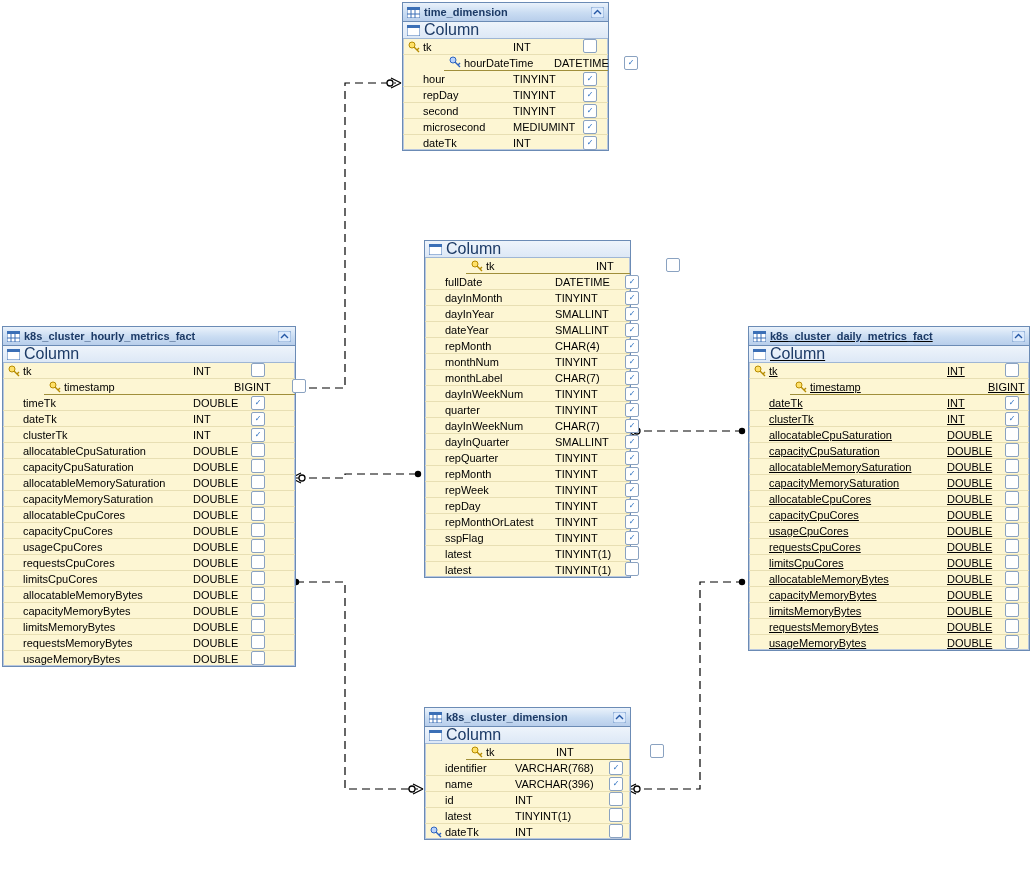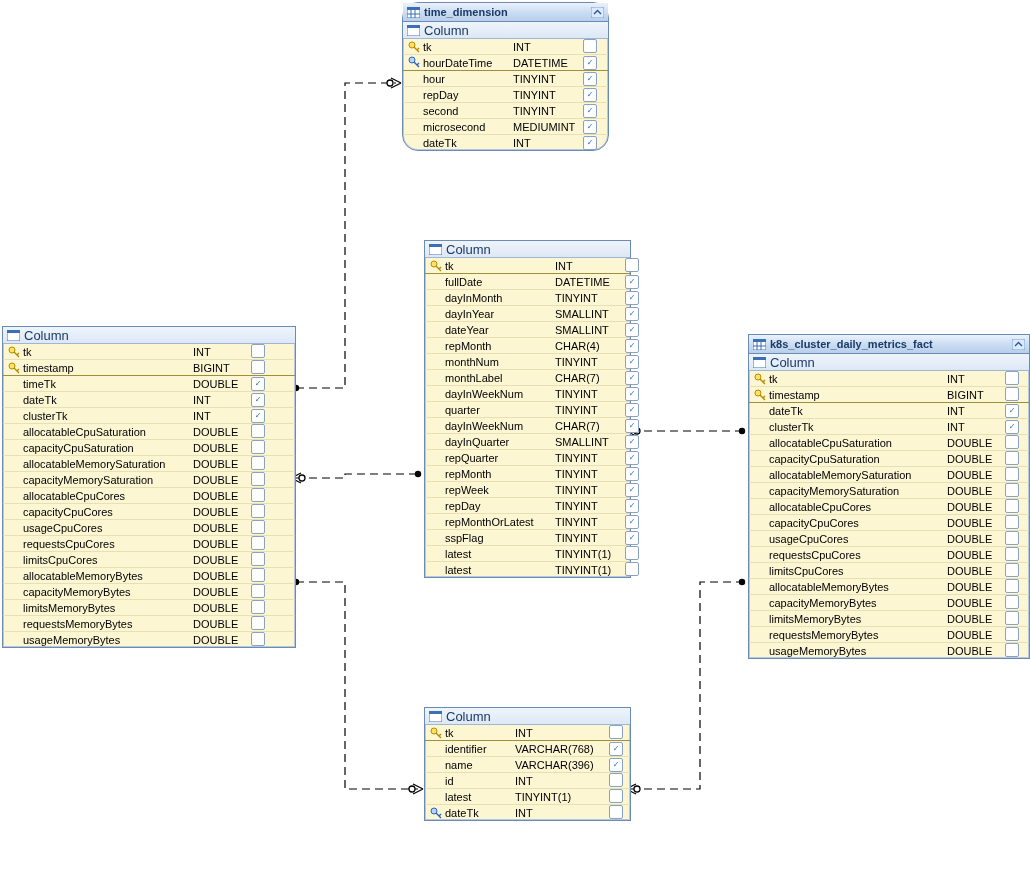--- a/index.html
+++ b/index.html
@@ -36,21 +36,21 @@
   }
   .title .ticon { margin-right: 4px; display: inline-flex; }
   .title .chev { margin-left: auto; display: inline-flex; }
   .colhdr {
     display: flex;
     align-items: center;
     height: 16px;
     padding: 0 4px;
     background: linear-gradient(#eef4fb, #dde8f6);
     border-bottom: 1px solid #9fb6d4;
-    font-size: 13px;
+    font-size: 16px;
     color: #1c3a66;
     user-select: none;
   }
   .colhdr .cicon { margin-right: 4px; display: inline-flex; }
 
   .row {
     display: grid;
     grid-template-columns: 18px 1fr 78px 18px;
     align-items: center;
     height: 15px;
@@ -59,21 +59,21 @@
     font-size: 11px;
   }
   .row:last-child { border-bottom: none; }
   .row .keycell { display: flex; align-items: center; justify-content: center; }
   .row .typecell { text-align: left; white-space: nowrap; overflow: hidden; }
   .row .chk {
     width: 12px; height: 12px; border: 1px solid #8aa2c1; background: #fff; border-radius: 2px;
     display: inline-flex; align-items: center; justify-content: center;
     font-size: 8px; color: #2b6fbf;
   }
-  .row.hdrsep { border-bottom: 1px solid #a08f3a; }
+  .row.hdrsep { border-bottom: 1px solid #a08f3a; margin-left: 41px; }
 
   
   #t-time .row { grid-template-columns: 18px 90px 70px 18px; }
   #t-date .row { grid-template-columns: 18px 110px 70px 18px; }
   #t-hourly .row { grid-template-columns: 18px 170px 58px 18px; }
   #t-daily .row { grid-template-columns: 18px 178px 58px 18px; }
   #t-cluster .row { grid-template-columns: 18px 70px 94px 18px; }
 </style>
 </head>
 <body>
@@ -105,21 +105,21 @@
         <use href="#openr" x="418" y="789"></use>
         <path d="M 631 431 L 700 431 L 700 431 L 742 431" fill="none" stroke="#000" stroke-width="1.2" stroke-dasharray="8 5"></path>
         <use href="#openl" x="631" y="431"></use>
         <use href="#dot" x="742" y="431"></use>
         <path d="M 631 789 L 700 789 L 700 582 L 742 582" fill="none" stroke="#000" stroke-width="1.2" stroke-dasharray="8 5"></path>
         <use href="#openl" x="631" y="789"></use>
         <use href="#dot" x="742" y="582"></use>
       </g>
   </svg>
 
-  <div class="table" id="t-time" style="left: 402px; top: 2px; width: 205px; border-radius: 16px;">
+  <div class="table" id="t-time" style="left: 402px; top: 2px; width: 205px;">
       <div class="title">
         <span class="ticon">
           <svg width="13" height="11" viewBox="0 0 13 11">
             <rect x="0" y="0" width="13" height="11" fill="#fff" stroke="#3b6fb6"></rect>
             <rect x="0" y="0" width="13" height="3" fill="#3b6fb6"></rect>
             <line x1="4" y1="3" x2="4" y2="11" stroke="#3b6fb6"></line>
             <line x1="8" y1="3" x2="8" y2="11" stroke="#3b6fb6"></line>
             <line x1="0" y1="7" x2="13" y2="7" stroke="#3b6fb6"></line>
           </svg>
         </span>
@@ -323,165 +323,183 @@
         <span><span class="chk"></span></span>
       </div>
       <div class="row">
         <span class="keycell"></span>
         <span>latest</span>
         <span class="typecell">TINYINT(1)</span>
         <span><span class="chk"></span></span>
       </div>
     </div>
   <div class="table" id="t-hourly" style="left: 2px; top: 326px; width: 292px;">
-      <div class="colhdr">
-        <span class="cicon">
-          <svg width="13" height="11" viewBox="0 0 13 11">
-            <rect x="0" y="0" width="13" height="11" fill="#fff" stroke="#3b6fb6"></rect>
-            <rect x="0" y="0" width="13" height="3" fill="#3b6fb6"></rect>
-          </svg>
-        </span>
-        <span>Column</span>
-      </div>
-      <div class="row">
-        <span class="keycell">
-          <svg width="13" height="13" viewBox="0 0 13 13">
-            <circle cx="4" cy="4" r="3" fill="#ffe16a" stroke="#b68b00"></circle>
-            <path d="M6 6 L11 11 M9 9 L11 7" stroke="#b68b00" stroke-width="1.4" fill="none"></path>
-          </svg>
-        </span>
-        <span>tk</span>
-        <span class="typecell">INT</span>
-        <span><span class="chk"></span></span>
-      </div>
-      <div class="row hdrsep">
-        <span class="keycell">
-          <svg width="13" height="13" viewBox="0 0 13 13">
-            <circle cx="4" cy="4" r="3" fill="#ffe16a" stroke="#b68b00"></circle>
-            <path d="M6 6 L11 11 M9 9 L11 7" stroke="#b68b00" stroke-width="1.4" fill="none"></path>
-          </svg>
-        </span>
-        <span>timestamp</span>
-        <span class="typecell">BIGINT</span>
-        <span><span class="chk"></span></span>
-      </div>
-      <div class="row">
-        <span class="keycell"></span>
-        <span>timeTk</span>
-        <span class="typecell">DOUBLE</span>
-        <span><span class="chk">✓</span></span>
-      </div>
-      <div class="row">
-        <span class="keycell"></span>
-        <span>dateTk</span>
-        <span class="typecell">INT</span>
-        <span><span class="chk">✓</span></span>
-      </div>
-      <div class="row">
-        <span class="keycell"></span>
-        <span>clusterTk</span>
-        <span class="typecell">INT</span>
-        <span><span class="chk">✓</span></span>
-      </div>
-      <div class="row">
-        <span class="keycell"></span>
-        <span>allocatableCpuSaturation</span>
-        <span class="typecell">DOUBLE</span>
-        <span><span class="chk"></span></span>
-      </div>
-      <div class="row">
-        <span class="keycell"></span>
-        <span>capacityCpuSaturation</span>
-        <span class="typecell">DOUBLE</span>
-        <span><span class="chk"></span></span>
-      </div>
-      <div class="row">
-        <span class="keycell"></span>
-        <span>allocatableMemorySaturation</span>
-        <span class="typecell">DOUBLE</span>
-        <span><span class="chk"></span></span>
-      </div>
-      <div class="row">
-        <span class="keycell"></span>
-        <span>capacityMemorySaturation</span>
-        <span class="typecell">DOUBLE</span>
-        <span><span class="chk"></span></span>
-      </div>
-      <div class="row">
-        <span class="keycell"></span>
-        <span>allocatableCpuCores</span>
-        <span class="typecell">DOUBLE</span>
-        <span><span class="chk"></span></span>
-      </div>
-      <div class="row">
-        <span class="keycell"></span>
-        <span>capacityCpuCores</span>
-        <span class="typecell">DOUBLE</span>
-        <span><span class="chk"></span></span>
-      </div>
-      <div class="row">
-        <span class="keycell"></span>
-        <span>usageCpuCores</span>
-        <span class="typecell">DOUBLE</span>
-        <span><span class="chk"></span></span>
-      </div>
-      <div class="row">
-        <span class="keycell"></span>
-        <span>requestsCpuCores</span>
-        <span class="typecell">DOUBLE</span>
-        <span><span class="chk"></span></span>
-      </div>
-      <div class="row">
-        <span class="keycell"></span>
-        <span>limitsCpuCores</span>
-        <span class="typecell">DOUBLE</span>
-        <span><span class="chk"></span></span>
-      </div>
-      <div class="row">
-        <span class="keycell"></span>
-        <span>allocatableMemoryBytes</span>
-        <span class="typecell">DOUBLE</span>
-        <span><span class="chk"></span></span>
-      </div>
-      <div class="row">
-        <span class="keycell"></span>
-        <span>capacityMemoryBytes</span>
-        <span class="typecell">DOUBLE</span>
-        <span><span class="chk"></span></span>
-      </div>
-      <div class="row">
-        <span class="keycell"></span>
-        <span>limitsMemoryBytes</span>
-        <span class="typecell">DOUBLE</span>
-        <span><span class="chk"></span></span>
-      </div>
-      <div class="row">
-        <span class="keycell"></span>
-        <span>requestsMemoryBytes</span>
-        <span class="typecell">DOUBLE</span>
-        <span><span class="chk"></span></span>
-      </div>
-      <div class="row">
-        <span class="keycell"></span>
-        <span>usageMemoryBytes</span>
-        <span class="typecell">DOUBLE</span>
-        <span><span class="chk"></span></span>
-      </div>
-    </div>
-  <div class="table" id="t-daily" style="left: 748px; top: 334px; width: 280px;">
       <div class="title">
         <span class="ticon">
           <svg width="13" height="11" viewBox="0 0 13 11">
             <rect x="0" y="0" width="13" height="11" fill="#fff" stroke="#3b6fb6"></rect>
             <rect x="0" y="0" width="13" height="3" fill="#3b6fb6"></rect>
             <line x1="4" y1="3" x2="4" y2="11" stroke="#3b6fb6"></line>
             <line x1="8" y1="3" x2="8" y2="11" stroke="#3b6fb6"></line>
             <line x1="0" y1="7" x2="13" y2="7" stroke="#3b6fb6"></line>
           </svg>
         </span>
+        <span>k8s_cluster_hourly_metrics_fact</span>
+        <span class="chev">
+          <svg width="13" height="11" viewBox="0 0 13 11">
+            <rect x="0" y="0" width="13" height="11" rx="2" fill="#dceafc" stroke="#7ea2d1"></rect>
+            <path d="M3 7 L6.5 3.5 L10 7" fill="none" stroke="#2457a5" stroke-width="1.4"></path>
+          </svg>
+        </span>
+      </div>
+      <div class="colhdr">
+        <span class="cicon">
+          <svg width="13" height="11" viewBox="0 0 13 11">
+            <rect x="0" y="0" width="13" height="11" fill="#fff" stroke="#3b6fb6"></rect>
+            <rect x="0" y="0" width="13" height="3" fill="#3b6fb6"></rect>
+          </svg>
+        </span>
+        <span>Column</span>
+      </div>
+      <div class="row">
+        <span class="keycell">
+          <svg width="13" height="13" viewBox="0 0 13 13">
+            <circle cx="4" cy="4" r="3" fill="#ffe16a" stroke="#b68b00"></circle>
+            <path d="M6 6 L11 11 M9 9 L11 7" stroke="#b68b00" stroke-width="1.4" fill="none"></path>
+          </svg>
+        </span>
+        <span>tk</span>
+        <span class="typecell">INT</span>
+        <span><span class="chk"></span></span>
+      </div>
+      <div class="row hdrsep">
+        <span class="keycell">
+          <svg width="13" height="13" viewBox="0 0 13 13">
+            <circle cx="4" cy="4" r="3" fill="#ffe16a" stroke="#b68b00"></circle>
+            <path d="M6 6 L11 11 M9 9 L11 7" stroke="#b68b00" stroke-width="1.4" fill="none"></path>
+          </svg>
+        </span>
+        <span>timestamp</span>
+        <span class="typecell">BIGINT</span>
+        <span><span class="chk"></span></span>
+      </div>
+      <div class="row">
+        <span class="keycell"></span>
+        <span>timeTk</span>
+        <span class="typecell">DOUBLE</span>
+        <span><span class="chk">✓</span></span>
+      </div>
+      <div class="row">
+        <span class="keycell"></span>
+        <span>dateTk</span>
+        <span class="typecell">INT</span>
+        <span><span class="chk">✓</span></span>
+      </div>
+      <div class="row">
+        <span class="keycell"></span>
+        <span>clusterTk</span>
+        <span class="typecell">INT</span>
+        <span><span class="chk">✓</span></span>
+      </div>
+      <div class="row">
+        <span class="keycell"></span>
+        <span>allocatableCpuSaturation</span>
+        <span class="typecell">DOUBLE</span>
+        <span><span class="chk"></span></span>
+      </div>
+      <div class="row">
+        <span class="keycell"></span>
+        <span>capacityCpuSaturation</span>
+        <span class="typecell">DOUBLE</span>
+        <span><span class="chk"></span></span>
+      </div>
+      <div class="row">
+        <span class="keycell"></span>
+        <span>allocatableMemorySaturation</span>
+        <span class="typecell">DOUBLE</span>
+        <span><span class="chk"></span></span>
+      </div>
+      <div class="row">
+        <span class="keycell"></span>
+        <span>capacityMemorySaturation</span>
+        <span class="typecell">DOUBLE</span>
+        <span><span class="chk"></span></span>
+      </div>
+      <div class="row">
+        <span class="keycell"></span>
+        <span>allocatableCpuCores</span>
+        <span class="typecell">DOUBLE</span>
+        <span><span class="chk"></span></span>
+      </div>
+      <div class="row">
+        <span class="keycell"></span>
+        <span>capacityCpuCores</span>
+        <span class="typecell">DOUBLE</span>
+        <span><span class="chk"></span></span>
+      </div>
+      <div class="row">
+        <span class="keycell"></span>
+        <span>usageCpuCores</span>
+        <span class="typecell">DOUBLE</span>
+        <span><span class="chk"></span></span>
+      </div>
+      <div class="row">
+        <span class="keycell"></span>
+        <span>requestsCpuCores</span>
+        <span class="typecell">DOUBLE</span>
+        <span><span class="chk"></span></span>
+      </div>
+      <div class="row">
+        <span class="keycell"></span>
+        <span>limitsCpuCores</span>
+        <span class="typecell">DOUBLE</span>
+        <span><span class="chk"></span></span>
+      </div>
+      <div class="row">
+        <span class="keycell"></span>
+        <span>allocatableMemoryBytes</span>
+        <span class="typecell">DOUBLE</span>
+        <span><span class="chk"></span></span>
+      </div>
+      <div class="row">
+        <span class="keycell"></span>
+        <span>capacityMemoryBytes</span>
+        <span class="typecell">DOUBLE</span>
+        <span><span class="chk"></span></span>
+      </div>
+      <div class="row">
+        <span class="keycell"></span>
+        <span>limitsMemoryBytes</span>
+        <span class="typecell">DOUBLE</span>
+        <span><span class="chk"></span></span>
+      </div>
+      <div class="row">
+        <span class="keycell"></span>
+        <span>requestsMemoryBytes</span>
+        <span class="typecell">DOUBLE</span>
+        <span><span class="chk"></span></span>
+      </div>
+      <div class="row">
+        <span class="keycell"></span>
+        <span>usageMemoryBytes</span>
+        <span class="typecell">DOUBLE</span>
+        <span><span class="chk"></span></span>
+      </div>
+    </div>
+  <div class="table" id="t-daily" style="left: 748px; top: 326px; width: 280px; text-decoration: underline;">
+      <div class="title">
+        <span class="ticon">
+          <svg width="13" height="11" viewBox="0 0 13 11">
+            <rect x="0" y="0" width="13" height="11" fill="#fff" stroke="#3b6fb6"></rect>
+            <rect x="0" y="0" width="13" height="3" fill="#3b6fb6"></rect>
+            <line x1="4" y1="3" x2="4" y2="11" stroke="#3b6fb6"></line>
+            <line x1="8" y1="3" x2="8" y2="11" stroke="#3b6fb6"></line>
+            <line x1="0" y1="7" x2="13" y2="7" stroke="#3b6fb6"></line>
+          </svg>
+        </span>
         <span>k8s_cluster_daily_metrics_fact</span>
         <span class="chev">
           <svg width="13" height="11" viewBox="0 0 13 11">
             <rect x="0" y="0" width="13" height="11" rx="2" fill="#dceafc" stroke="#7ea2d1"></rect>
             <path d="M3 7 L6.5 3.5 L10 7" fill="none" stroke="#2457a5" stroke-width="1.4"></path>
           </svg>
         </span>
       </div>
       <div class="colhdr">
         <span class="cicon">
@@ -605,20 +623,38 @@
         <span><span class="chk"></span></span>
       </div>
       <div class="row">
         <span class="keycell"></span>
         <span>usageMemoryBytes</span>
         <span class="typecell">DOUBLE</span>
         <span><span class="chk"></span></span>
       </div>
     </div>
   <div class="table" id="t-cluster" style="left: 424px; top: 707px; width: 205px;">
+      <div class="title">
+        <span class="ticon">
+          <svg width="13" height="11" viewBox="0 0 13 11">
+            <rect x="0" y="0" width="13" height="11" fill="#fff" stroke="#3b6fb6"></rect>
+            <rect x="0" y="0" width="13" height="3" fill="#3b6fb6"></rect>
+            <line x1="4" y1="3" x2="4" y2="11" stroke="#3b6fb6"></line>
+            <line x1="8" y1="3" x2="8" y2="11" stroke="#3b6fb6"></line>
+            <line x1="0" y1="7" x2="13" y2="7" stroke="#3b6fb6"></line>
+          </svg>
+        </span>
+        <span>k8s_cluster_dimension</span>
+        <span class="chev">
+          <svg width="13" height="11" viewBox="0 0 13 11">
+            <rect x="0" y="0" width="13" height="11" rx="2" fill="#dceafc" stroke="#7ea2d1"></rect>
+            <path d="M3 7 L6.5 3.5 L10 7" fill="none" stroke="#2457a5" stroke-width="1.4"></path>
+          </svg>
+        </span>
+      </div>
       <div class="colhdr">
         <span class="cicon">
           <svg width="13" height="11" viewBox="0 0 13 11">
             <rect x="0" y="0" width="13" height="11" fill="#fff" stroke="#3b6fb6"></rect>
             <rect x="0" y="0" width="13" height="3" fill="#3b6fb6"></rect>
           </svg>
         </span>
         <span>Column</span>
       </div>
       <div class="row hdrsep">

